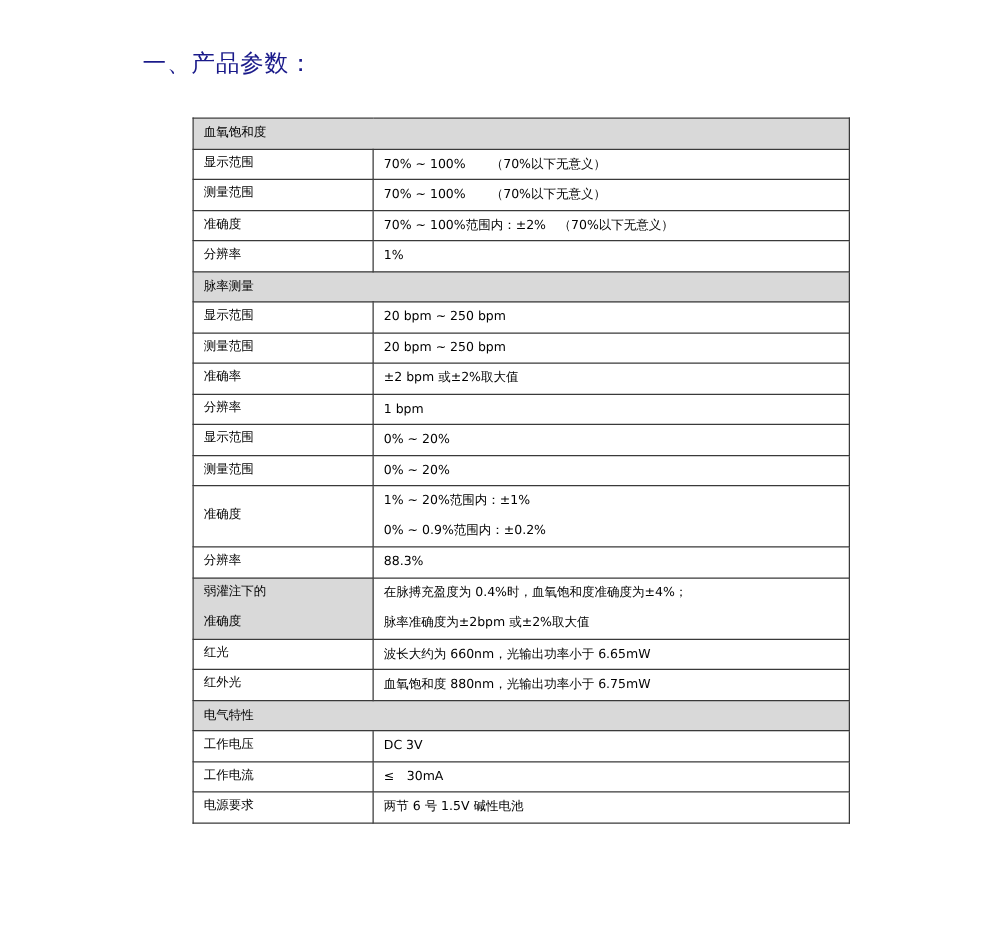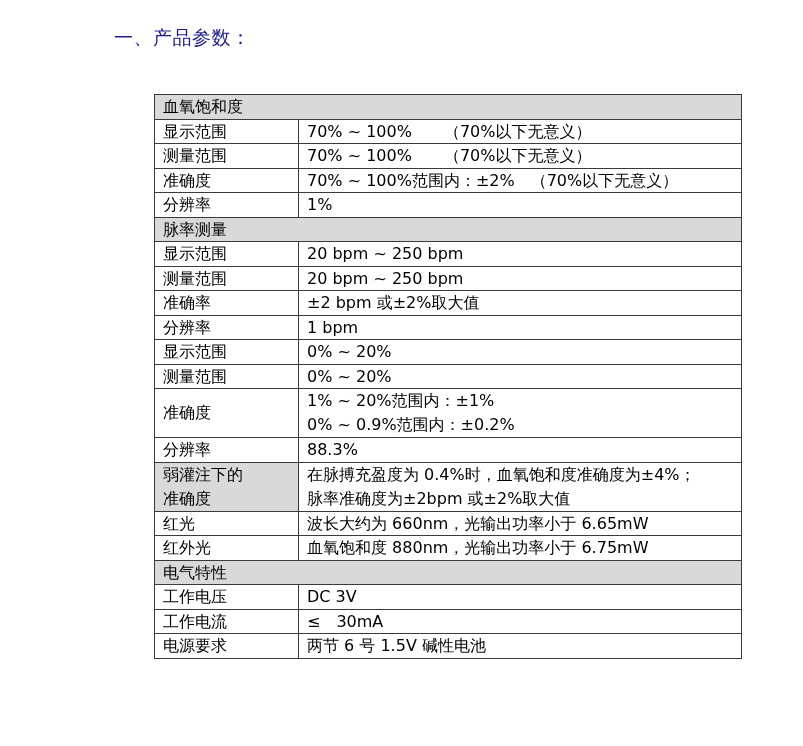--- a/index.html
+++ b/index.html
@@ -1,24 +1,24 @@
 <!DOCTYPE html>
 <html><head>
 <meta charset="utf-8">
 <style>
   html, body { margin: 0; padding: 0; background: #ffffff; }
   body { width: 803px; height: 746px; position: relative; overflow: hidden;
          font-family: "DejaVu Sans", "Liberation Sans", sans-serif; color: #000; }
-  .heading { position: absolute; left: 114px; top: 25px; font-size: 19px; color: #1a1a8a;
+  .heading { position: absolute; left: 114px; top: 38px; font-size: 19px; color: #1a1a8a;
              letter-spacing: 0.5px; white-space: nowrap; }
-  table.spec { position: absolute; left: 154px; top: 94px; width: 588px;
-               border-collapse: collapse; font-size: 16px; }
+  table.spec { position: absolute; left: 154px; top: 94px; width: 526px;
+               border-collapse: collapse; font-size: 10px; }
   table.spec td { border: 1px solid #3a3a3a; padding: 0 0 0 8px; height: 23.5px;
                   line-height: 23.5px; white-space: nowrap; vertical-align: middle; }
-  table.spec td.label { width: 135px; }
+  table.spec td.label { width: 135px; font-family: Liberation Mono, monospace; }
   tr.section td { background: #d9d9d9; }
   td.gray { background: #d9d9d9; margin-left: 40px; }
   table.spec td.double { height: 48px; line-height: 24px; }
   table { border: 1.5px solid #3a3a3a; }
 </style>
 </head>
 <body>
 
 <div class="heading">一、产品参数：</div>
 

